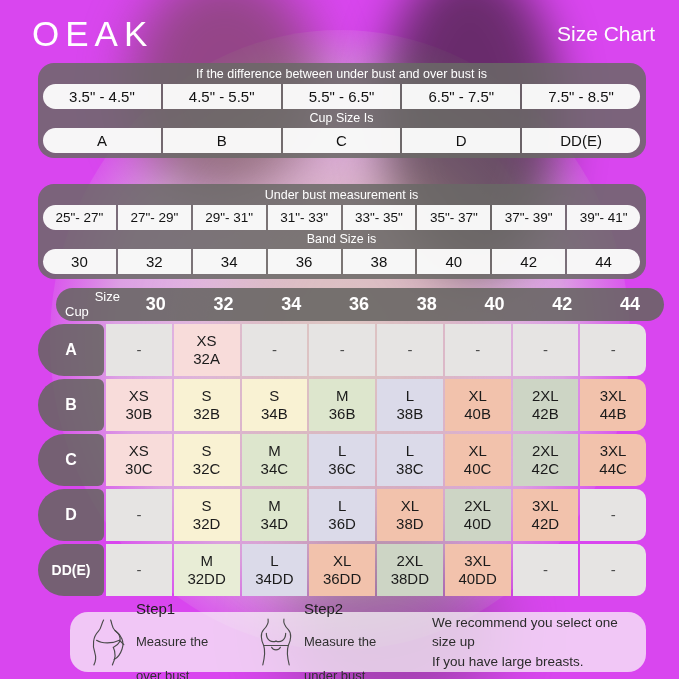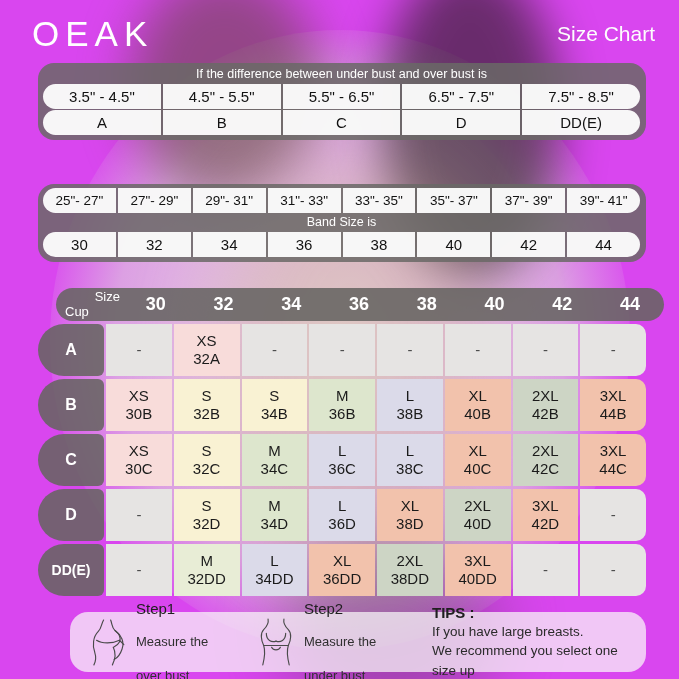--- a/index.html
+++ b/index.html
@@ -88,31 +88,33 @@
 
     <div class="gtable cup-table">
       <div class="bar-label">If the difference between under bust and over bust is</div>
       <div class="pill-row cols5">
           <div class="pcell">3.5" - 4.5"</div>
           <div class="pcell">4.5" - 5.5"</div>
           <div class="pcell">5.5" - 6.5"</div>
           <div class="pcell">6.5" - 7.5"</div>
           <div class="pcell">7.5" - 8.5"</div>
         </div>
+      <div class="bar-label">Cup Size Is</div>
       <div class="pill-row cols5">
           <div class="pcell">A</div>
           <div class="pcell">B</div>
           <div class="pcell">C</div>
           <div class="pcell">D</div>
           <div class="pcell">DD(E)</div>
         </div>
     </div>
 
 
     <div class="gtable band-table">
+      <div class="bar-label">Under bust measurement is</div>
       <div class="pill-row cols8">
           <div class="pcell">25"- 27"</div>
           <div class="pcell">27"- 29"</div>
           <div class="pcell">29"- 31"</div>
           <div class="pcell">31"- 33"</div>
           <div class="pcell">33"- 35"</div>
           <div class="pcell">35"- 37"</div>
           <div class="pcell">37"- 39"</div>
           <div class="pcell">39"- 41"</div>
         </div>
@@ -340,21 +342,20 @@
         </svg>
       </div>
       <div class="stepblock">
         <div class="slabel">Step2</div>
         <div>
             <div class="line">Measure the</div>
             <div class="line">under bust</div>
           </div>
       </div>
       <div class="tipsblock">
-        <div class="slabel">TIPS :</div>
         <div>
+            <div class="line">We recommend you select one size up</div>
             <div class="line">If you have large breasts.</div>
-            <div class="line">We recommend you select one size up</div>
           </div>
       </div>
     </div>
   </div>
 </div>
 
 </body></html>

